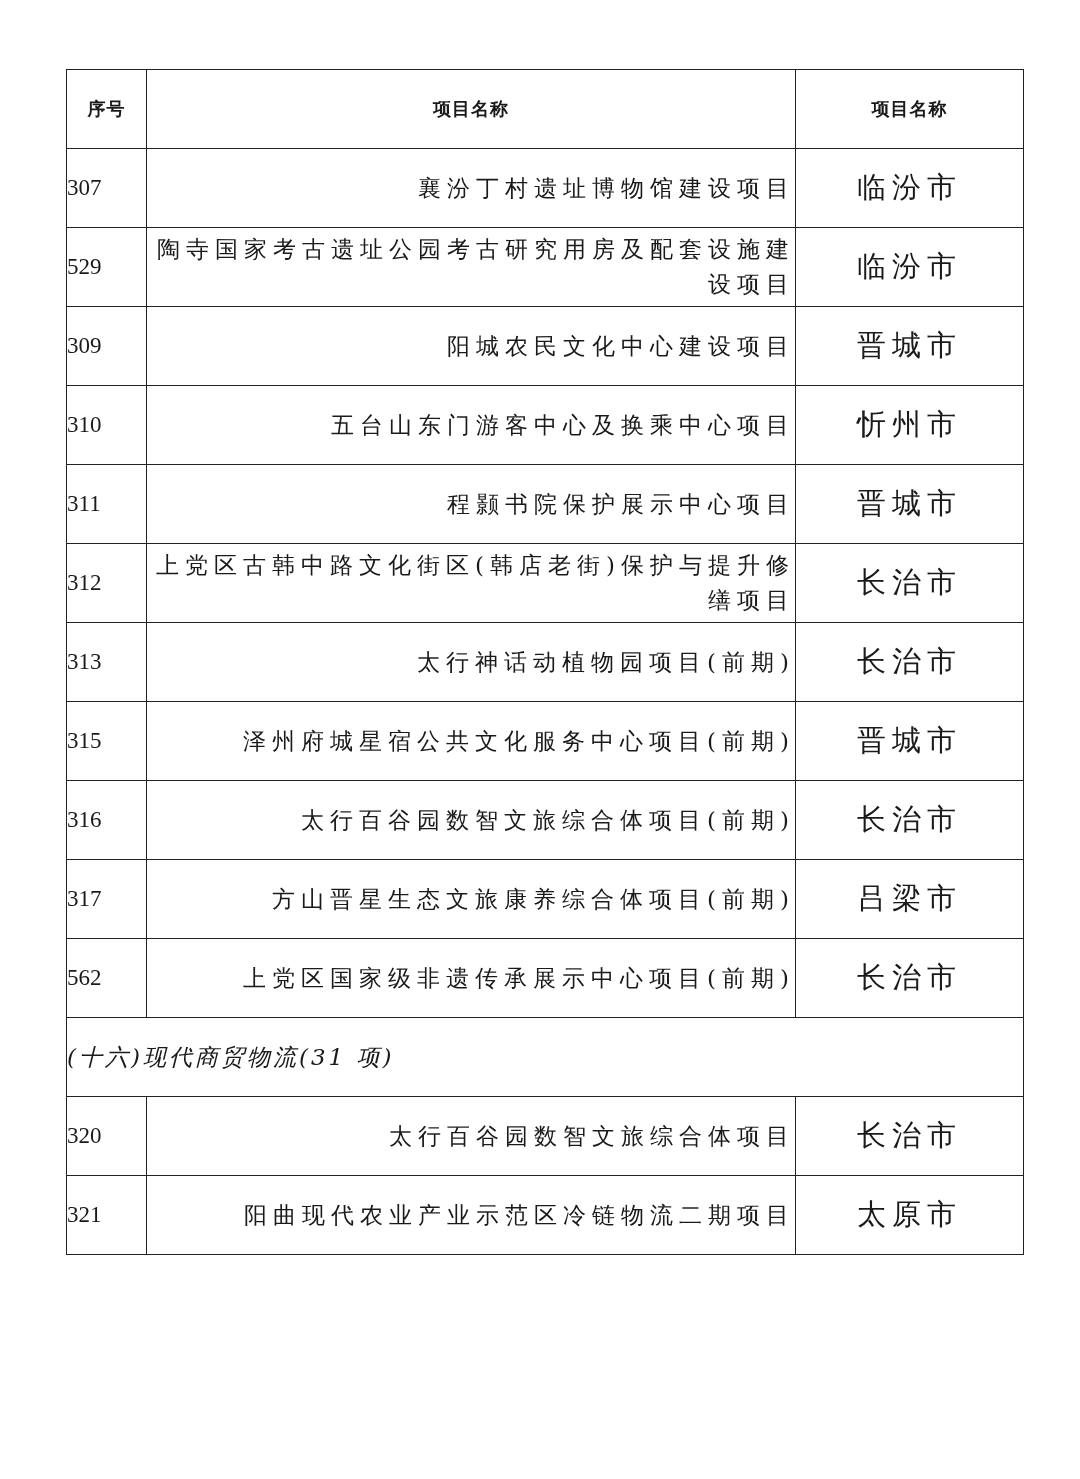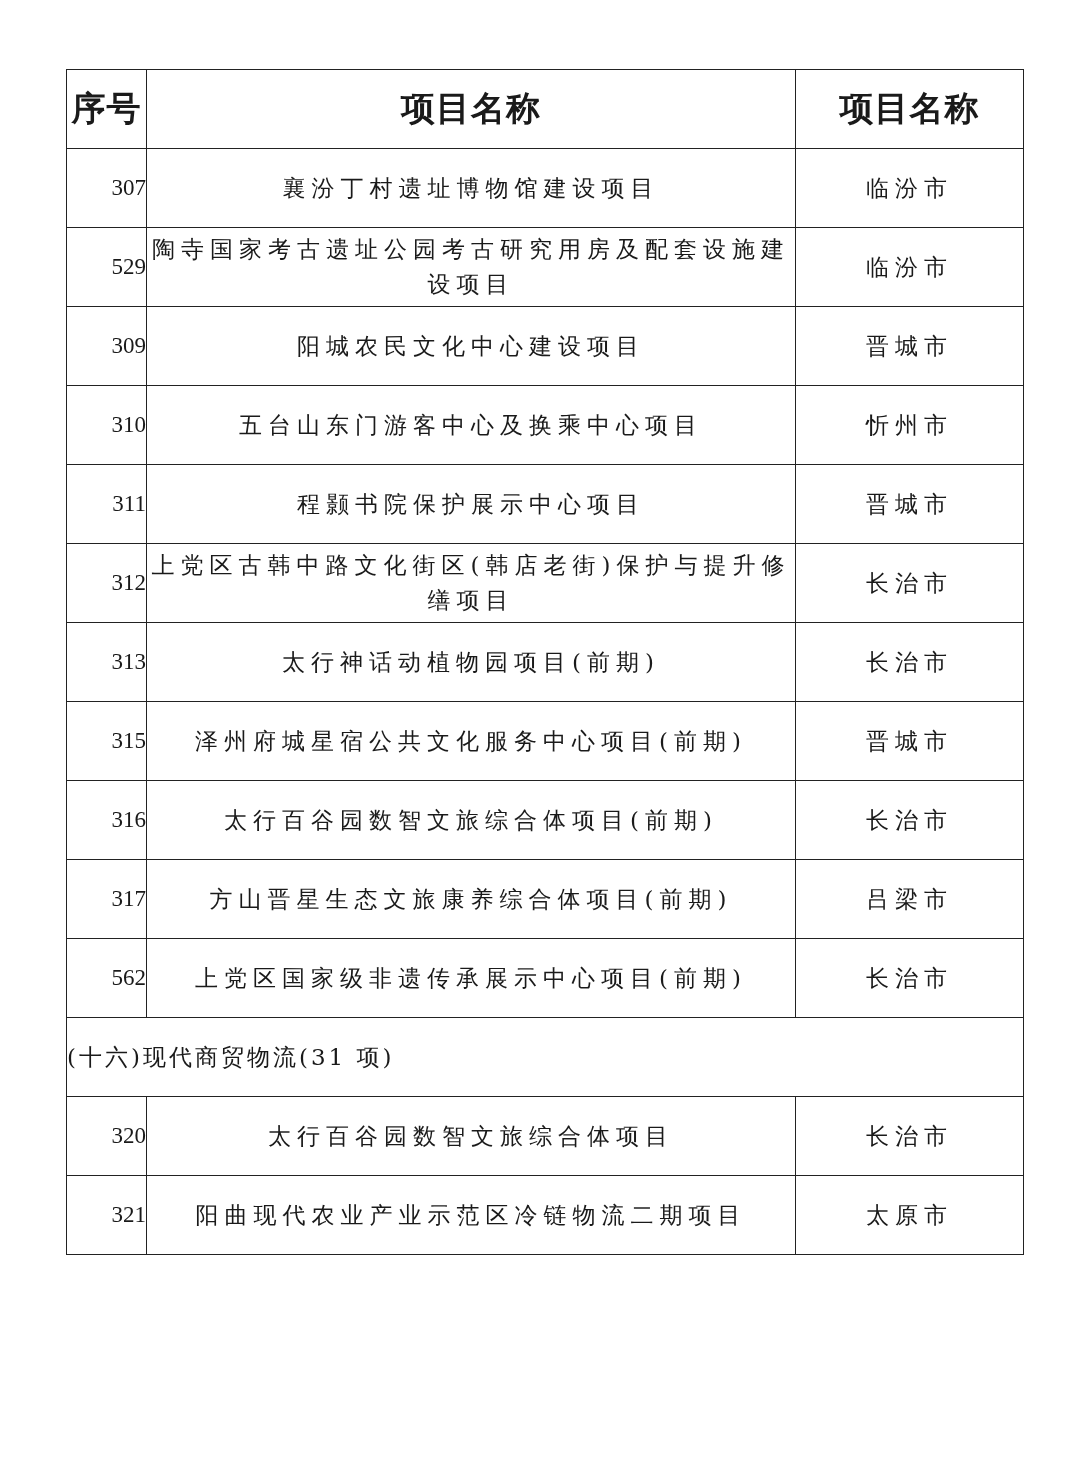--- a/index.html
+++ b/index.html
@@ -10,26 +10,26 @@
     width: 957px; border-collapse: collapse; table-layout: fixed;
   }
   table.doc td, table.doc th {
     border: 1.5px solid #222; padding: 0; height: 79px; box-sizing: border-box;
     vertical-align: middle;
   }
   col.c-num { width: 80px; }
   col.c-name { width: 649px; }
   col.c-loc { width: 228px; }
   th { font-family: Liberation Serif, serif; font-weight: bold;
-       font-size: 34px; text-align: center; letter-spacing: 1px; }
-  td.num { text-align: right; font-size: 23px; font-family: "Liberation Serif", "DejaVu Serif", serif; }
-  td.name { text-align: center; padding-left: 14px; padding-right: 10px;
+       font-size: 18px; text-align: center; letter-spacing: 1px; }
+  td.num { text-align: left; font-size: 23px; font-family: "Liberation Serif", "DejaVu Serif", serif; }
+  td.name { text-align: right; padding-left: 14px; padding-right: 10px;
             font-size: 23px; letter-spacing: 6px; line-height: 35px; }
-  td.loc { text-align: center; font-size: 23px; letter-spacing: 6px; }
-  td.section { text-align: left; padding-left: 12px; font-size: 23px; letter-spacing: 3px; }
+  td.loc { text-align: center; font-size: 29px; letter-spacing: 6px; }
+  td.section { text-align: left; padding-left: 12px; font-size: 23px; letter-spacing: 3px; font-style: italic; }
 </style>
 </head>
 <body>
 
 <table class="doc">
   <colgroup>
       <col class="c-num">
       <col class="c-name">
       <col class="c-loc">
     </colgroup>

